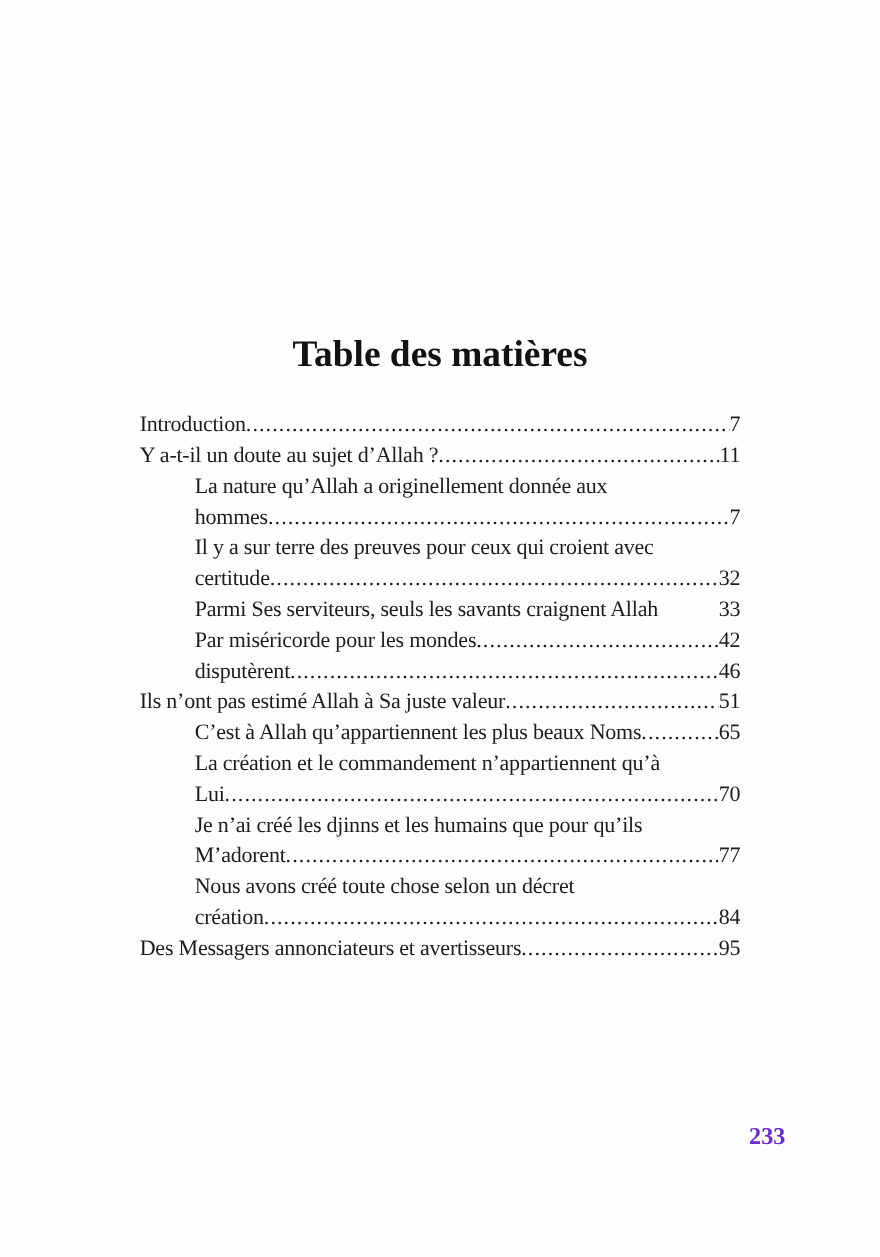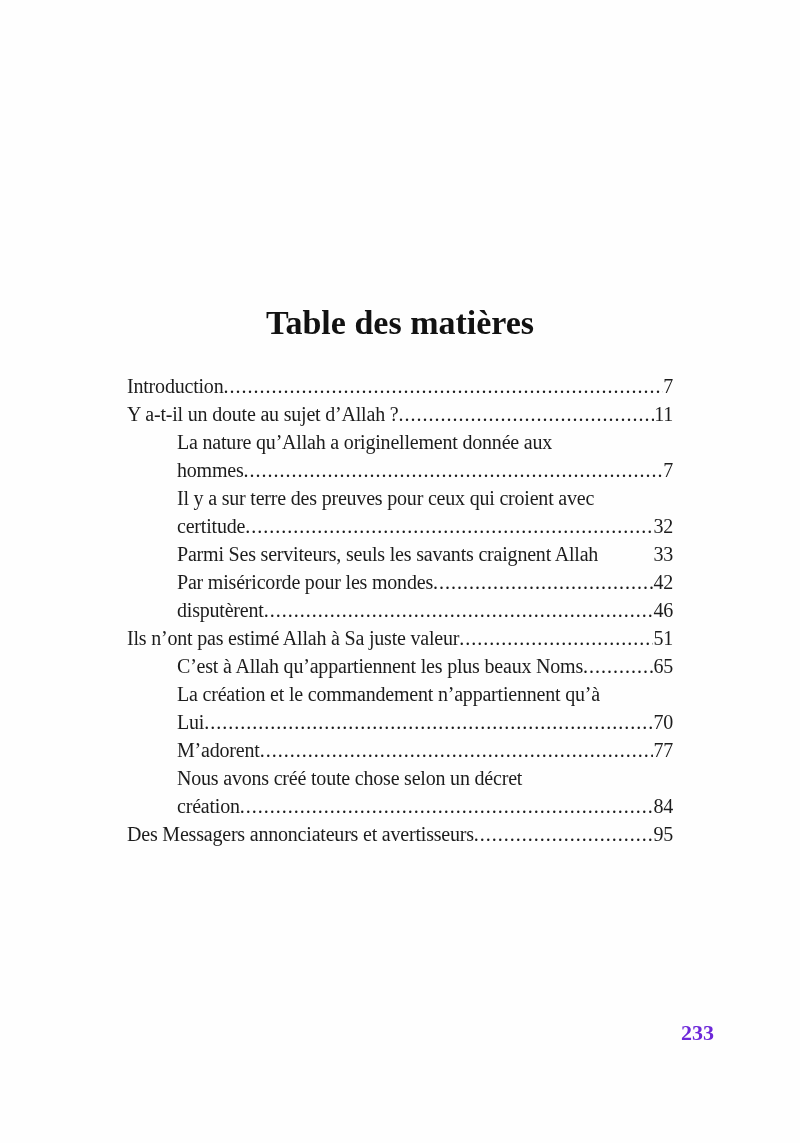--- a/index.html
+++ b/index.html
@@ -152,20 +152,23 @@
           <span class="toc-text">La création et le commandement n’appartiennent qu’à</span>
         </div>
         <div class="toc-line indent-1">
           <span class="toc-text">Lui </span>
           <span class="dot-leader dots"></span>
           <span class="toc-page-num">70</span>
         </div>
       </div>
       <div class="toc-entry">
         <div class="toc-line indent-1">
+          <span class="toc-text">Je n’ai créé les djinns et les humains que pour qu’ils</span>
+        </div>
+        <div class="toc-line indent-1">
           <span class="toc-text">M’adorent</span>
           <span class="dot-leader dots"></span>
           <span class="toc-page-num">77</span>
         </div>
       </div>
       <div class="toc-entry">
         <div class="toc-line indent-1">
           <span class="toc-text">Nous avons créé toute chose selon un décret</span>
         </div>
         <div class="toc-line indent-1">

